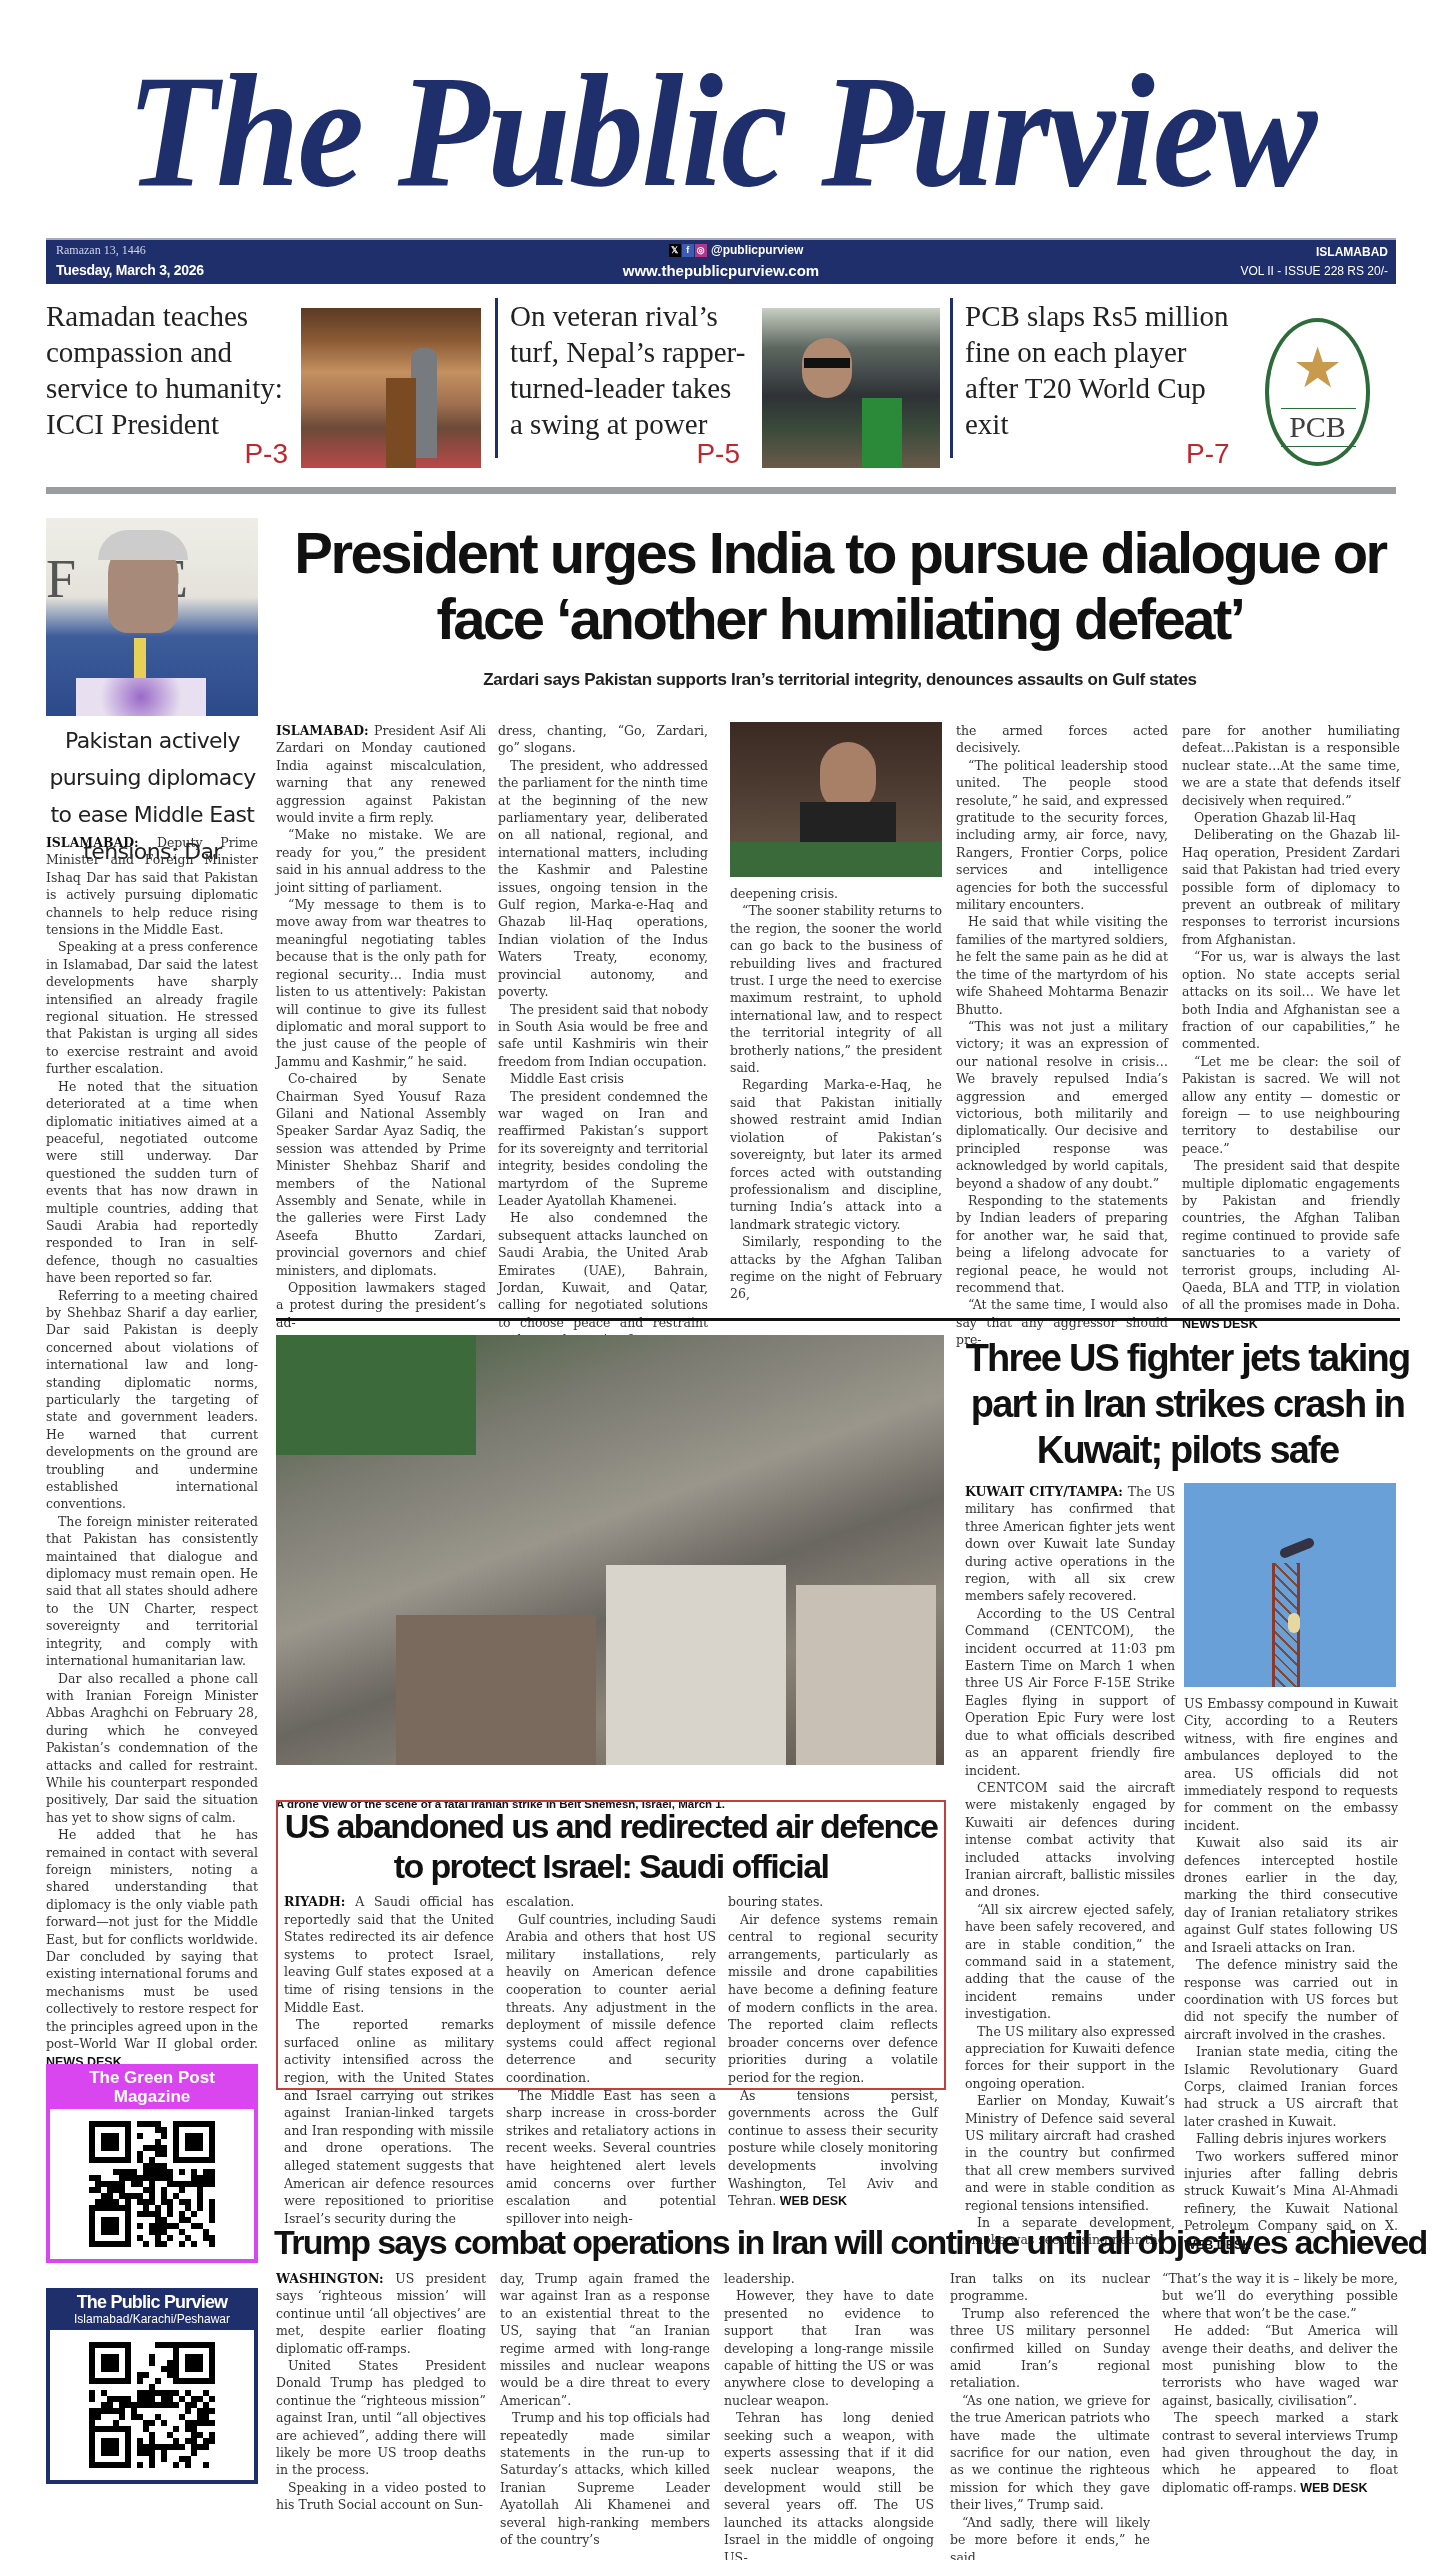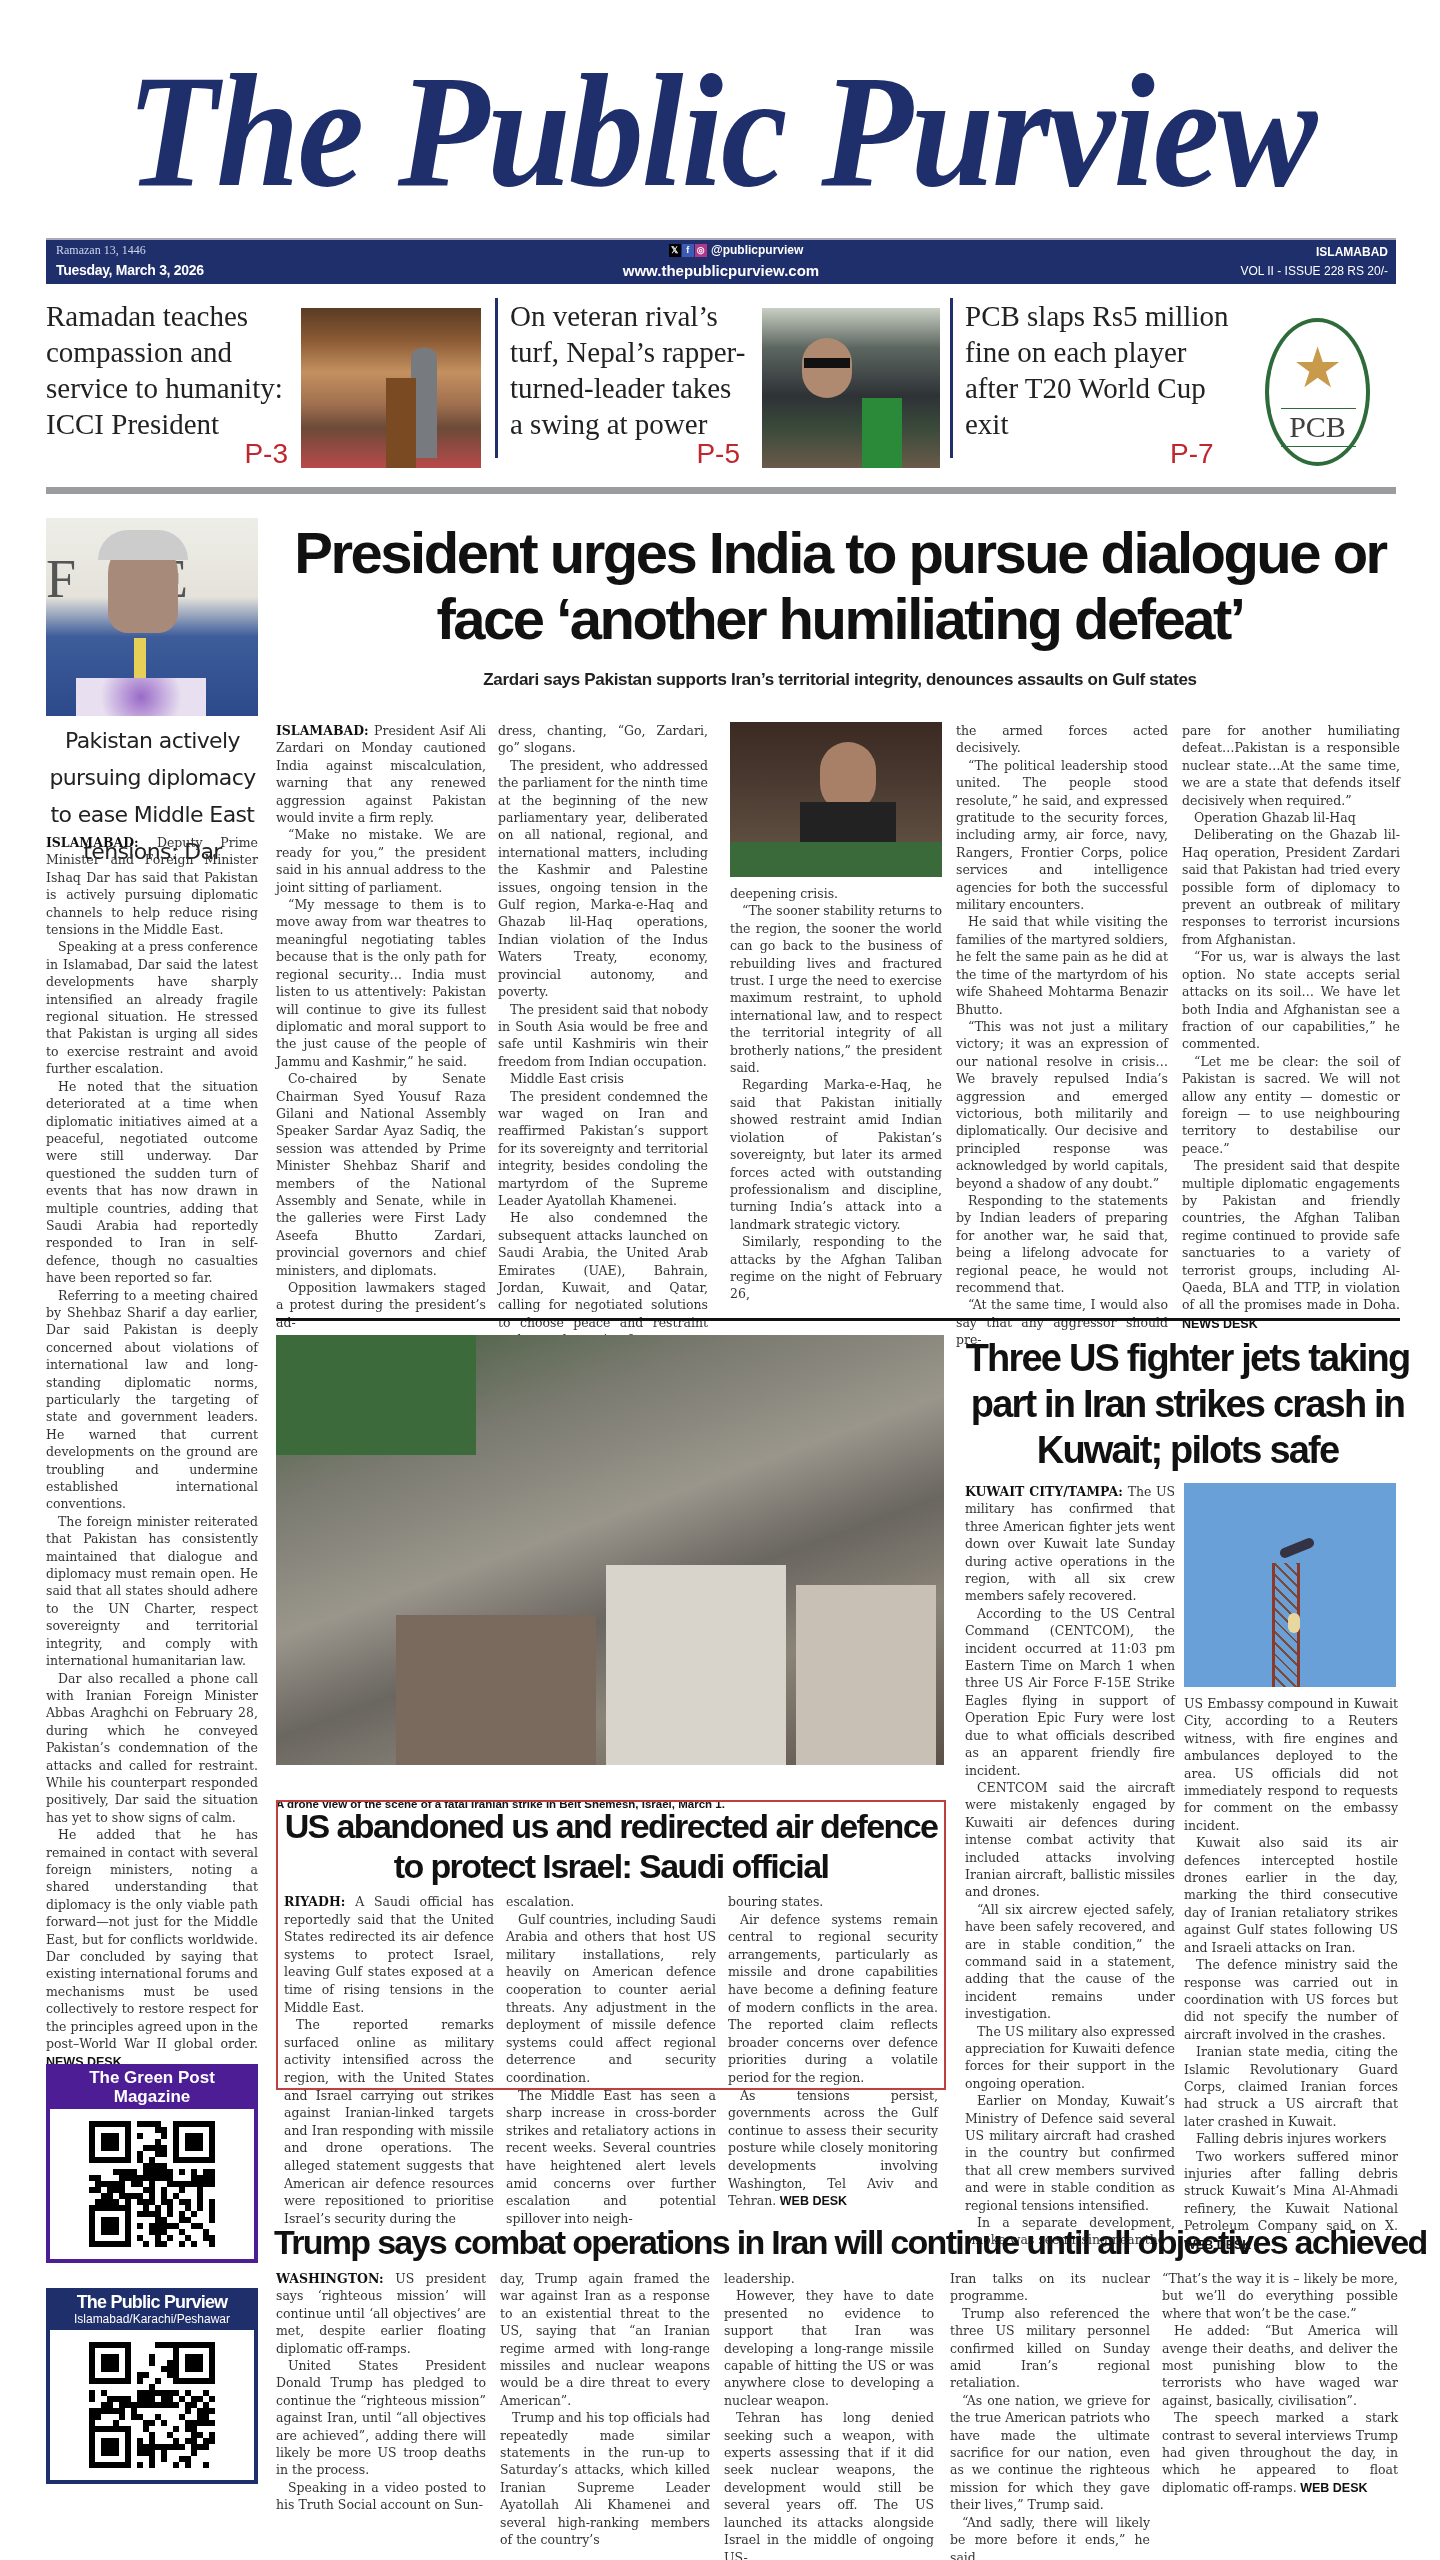--- a/index.html
+++ b/index.html
@@ -92,21 +92,21 @@
   <div class="teaser-img img-fill" style="left:252px;width:178px;background:linear-gradient(180deg,#c9cfc4 0%,#5c6660 25%,#2e3236 55%,#3a4a3a 75%,#6a5a4a 100%);">
     <div style="position:absolute;left:40px;top:30px;width:50px;height:60px;background:#b08a70;border-radius:25px;"></div>
     <div style="position:absolute;left:42px;top:50px;width:46px;height:10px;background:#111;"></div>
     <div style="position:absolute;left:100px;top:90px;width:40px;height:70px;background:#2a8a3a;"></div>
   </div>
 </div>
 <div class="teaser-divider" style="left:950px;"></div>
 
 <div class="teaser" style="left:965px;width:440px;">
   <div class="teaser-headline" style="left:0;width:280px;">PCB slaps Rs5 million fine on each player after T20 World Cup exit</div>
-  <div class="teaser-page" style="left:205px;">P-7</div>
+  <div class="teaser-page" style="left:221px;">P-7</div>
   <div style="position:absolute;left:300px;top:20px;width:105px;height:148px;border:4px solid #2e6b3a;border-radius:50%;background:#fff;">
     <div style="position:absolute;left:0;top:18px;width:100%;text-align:center;font-size:56px;line-height:56px;color:#c79a4c;">★</div>
     <div style="position:absolute;left:12px;top:86px;width:75px;height:1px;background:#2e6b3a;"></div>
     <div style="position:absolute;left:0;top:88px;width:100%;text-align:center;font-family:'Liberation Serif',serif;font-size:30px;color:#404040;">PCB</div>
     <div style="position:absolute;left:12px;top:124px;width:75px;height:1px;background:#2e6b3a;"></div>
   </div>
 </div>
 
 <div class="gray-rule"></div>
 
@@ -222,21 +222,21 @@
 </div>
 <div class="col-text" style="left:1184px;top:1695px;width:214px;">
     <p class="first"><span>US Embassy compound in Kuwait City, according to a Reuters witness, with fire engines and ambulances deployed to the area. US officials did not immediately respond to requests for comment on the embassy incident.</span></p>
     <p><span>Kuwait also said its air defences intercepted hostile drones earlier in the day, marking the third consecutive day of Iranian retaliatory strikes against Gulf states following US and Israeli attacks on Iran.</span></p>
     <p><span>The defence ministry said the response was carried out in coordination with US forces but did not specify the number of aircraft involved in the crashes.</span></p>
     <p><span>Iranian state media, citing the Islamic Revolutionary Guard Corps, claimed Iranian forces had struck a US aircraft that later crashed in Kuwait.</span></p>
     <p class="subhead"><span>Falling debris injures workers</span></p>
     <p><span>Two workers suffered minor injuries after falling debris struck Kuwait’s Mina Al-Ahmadi refinery, the Kuwait National Petroleum Company said on X.</span><span class="desk"> WEB DESK</span></p>
   </div>
 
-<div class="qr-box" style="top:2064px;background:#4c1d95;">
+<div class="qr-box" style="top:2064px;background:#d946ef;">
   <div class="qr-head" style="font-size:17px;line-height:19px;padding:4px 0 3px;">
     <div>The Green Post</div>
     <div>Magazine</div>
   </div>
   <div class="qr-white">
       <div class="qr-grid">
         <span class="on"></span>
         <span class="on"></span>
         <span class="on"></span>
         <span class="on"></span>

